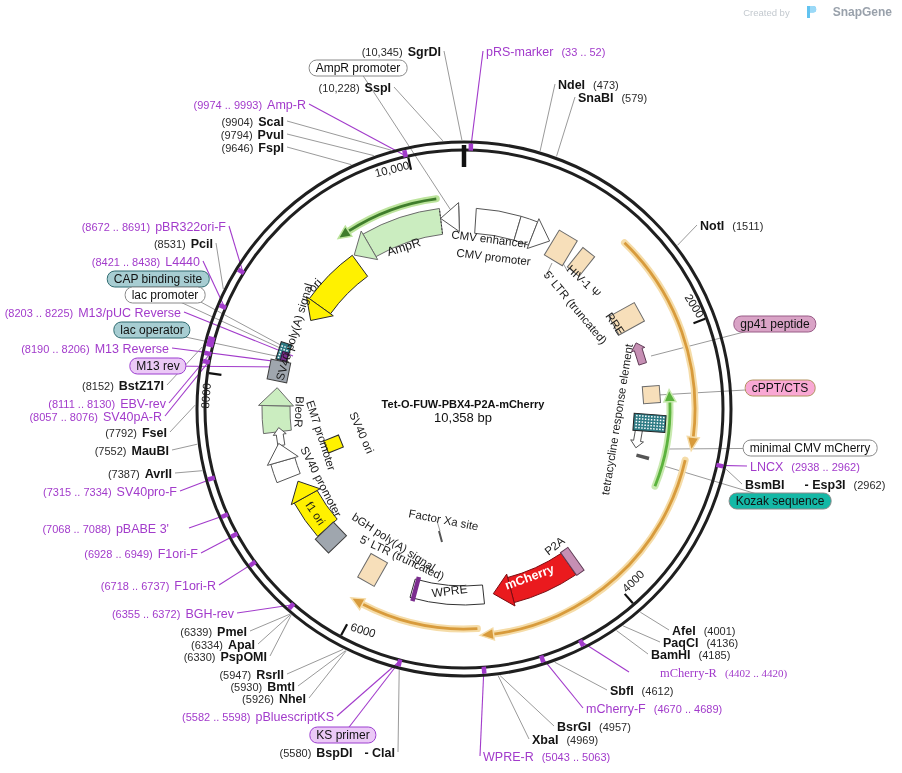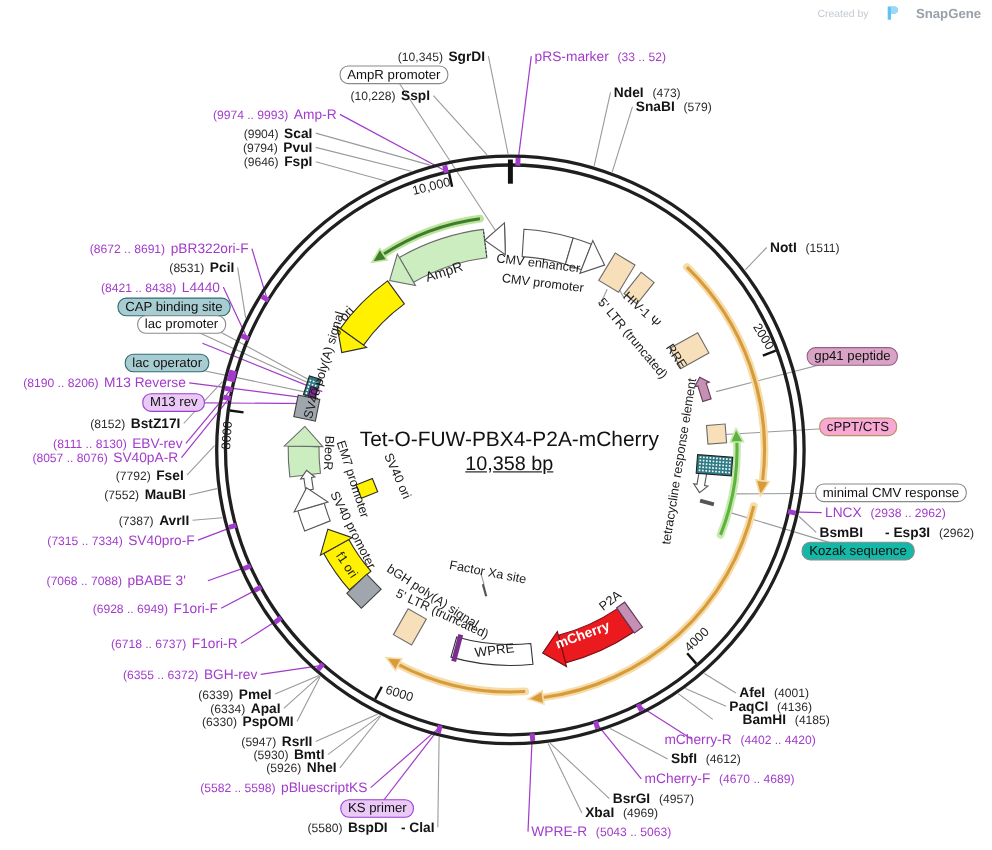--- a/index.html
+++ b/index.html
@@ -18,22 +18,22 @@
   .fbox{position:absolute;transform:translate(-50%,-50%);font-size:12px;color:#111;
         padding:0 6px;height:15px;line-height:15px;border-radius:8px;border:1.2px solid #8a8a8a;
         white-space:nowrap;background:#fff;}
   .fbox.teal{background:#A7CDD2;border-color:#2F6B70;}
   .fbox.lavender{background:#EBC9F6;border-color:#9C3FD0;}
   .fbox.plum{background:#D9A3C6;border-color:#995C87;}
   .fbox.tan{background:#f9a8d4;border-color:#B29260;}
   .fbox.gray{background:#14b8a6;border-color:#8a8a8a;}
   #title{position:absolute;left:463px;top:411px;transform:translate(-50%,-50%);
          text-align:center;white-space:nowrap;color:#111;}
-  #title .t1{font-weight:normal;font-size:19px;}
-  #title .t2{font-size:18px;text-decoration:underline;}
+  #title .t1{font-weight:bold;font-size:11px;}
+  #title .t2{font-size:13px;}
   #watermark{position:absolute;right:10px;top:5px;display:flex;align-items:center;gap:16px;}
   #watermark .wm1{font-size:9.5px;color:#c3c9cf;}
   #watermark .wm2{font-size:12px;color:#99a1ab;font-weight:bold;}
 </style>
 </head>
 <body>
 
 <div id="stage">
   <svg id="map-canvas" width="902" height="773" viewBox="0 0 902 773" xmlns="http://www.w3.org/2000/svg">
       <line x1="444.0" y1="51.0" x2="461.9" y2="140.0" stroke="#9a9a9a" stroke-width="1"></line>
@@ -273,20 +273,21 @@
   <div id="labels">
       <div class="site L" style="right: 461px; top: 43px;"><span class="pos">(10,345)</span><span class="nm">SgrDI</span></div>
       <div class="site L" style="right: 511px; top: 79px;"><span class="pos">(10,228)</span><span class="nm">SspI</span></div>
       <div class="site L p" style="right: 596px; top: 96px;"><span class="pos">(9974 .. 9993)</span><span class="nm">Amp-R</span></div>
       <div class="site L" style="right: 618px; top: 113px;"><span class="pos">(9904)</span><span class="nm">ScaI</span></div>
       <div class="site L" style="right: 618px; top: 126px;"><span class="pos">(9794)</span><span class="nm">PvuI</span></div>
       <div class="site L" style="right: 618px; top: 139px;"><span class="pos">(9646)</span><span class="nm">FspI</span></div>
       <div class="site L p" style="right: 676px; top: 218px;"><span class="pos">(8672 .. 8691)</span><span class="nm">pBR322ori-F</span></div>
       <div class="site L" style="right: 689px; top: 235px;"><span class="pos">(8531)</span><span class="nm">PciI</span></div>
       <div class="site L p" style="right: 702px; top: 253px;"><span class="pos">(8421 .. 8438)</span><span class="nm">L4440</span></div>
+      <div class="site L p" style="right: 721px; top: 304px;"><span class="pos">(8203 .. 8225)</span><span class="nm">M13/pUC Reverse</span></div>
       <div class="site L p" style="right: 733px; top: 340px;"><span class="pos">(8190 .. 8206)</span><span class="nm">M13 Reverse</span></div>
       <div class="site L" style="right: 738px; top: 377px;"><span class="pos">(8152)</span><span class="nm">BstZ17I</span></div>
       <div class="site L p" style="right: 736px; top: 395px;"><span class="pos">(8111 .. 8130)</span><span class="nm">EBV-rev</span></div>
       <div class="site L p" style="right: 740px; top: 408px;"><span class="pos">(8057 .. 8076)</span><span class="nm">SV40pA-R</span></div>
       <div class="site L" style="right: 735px; top: 424px;"><span class="pos">(7792)</span><span class="nm">FseI</span></div>
       <div class="site L" style="right: 733px; top: 442px;"><span class="pos">(7552)</span><span class="nm">MauBI</span></div>
       <div class="site L" style="right: 730px; top: 465px; margin-left: 24px;"><span class="pos">(7387)</span><span class="nm">AvrII</span></div>
       <div class="site L p" style="right: 725px; top: 483px;"><span class="pos">(7315 .. 7334)</span><span class="nm">SV40pro-F</span></div>
       <div class="site L p" style="right: 733px; top: 520px;"><span class="pos">(7068 .. 7088)</span><span class="nm">pBABE 3'</span></div>
       <div class="site L p" style="right: 704px; top: 545px;"><span class="pos">(6928 .. 6949)</span><span class="nm">F1ori-F</span></div>
@@ -301,36 +302,36 @@
       <div class="site L p" style="right: 568px; top: 708px;"><span class="pos">(5582 .. 5598)</span><span class="nm">pBluescriptKS</span></div>
       <div class="site L" style="right: 507px; top: 744px;"><span class="pos">(5580)</span><span class="nm">BspDI</span><span class="nm nm2">- ClaI</span></div>
       <div class="site R p" style="left: 486px; top: 43px;"><span class="nm">pRS-marker</span><span class="pos">(33 .. 52)</span></div>
       <div class="site R" style="left: 558px; top: 76px;"><span class="nm">NdeI</span><span class="pos">(473)</span></div>
       <div class="site R" style="left: 578px; top: 89px;"><span class="nm">SnaBI</span><span class="pos">(579)</span></div>
       <div class="site R" style="left: 700px; top: 217px;"><span class="nm">NotI</span><span class="pos">(1511)</span></div>
       <div class="site R p" style="left: 750px; top: 458px;"><span class="nm">LNCX</span><span class="pos">(2938 .. 2962)</span></div>
       <div class="site R" style="left: 745px; top: 476px;"><span class="nm">BsmBI</span><span class="nm nm2">- Esp3I</span><span class="pos">(2962)</span></div>
       <div class="site R" style="left: 672px; top: 622px;"><span class="nm">AfeI</span><span class="pos">(4001)</span></div>
       <div class="site R" style="left: 663px; top: 634px;"><span class="nm">PaqCI</span><span class="pos">(4136)</span></div>
-      <div class="site R" style="left: 651px; top: 646px; margin-left: 24px;"><span class="nm">BamHI</span><span class="pos">(4185)</span></div>
-      <div class="site R p" style="left: 604px; top: 664px;"><span class="nm">mCherry-R</span><span class="pos">(4402 .. 4420)</span></div>
+      <div class="site R" style="left: 651px; top: 646px;"><span class="nm">BamHI</span><span class="pos">(4185)</span></div>
+      <div class="site R p" style="left: 660px; top: 664px; font-family: Liberation Serif, serif;"><span class="nm">mCherry-R</span><span class="pos">(4402 .. 4420)</span></div>
       <div class="site R" style="left: 610px; top: 682px;"><span class="nm">SbfI</span><span class="pos">(4612)</span></div>
       <div class="site R p" style="left: 586px; top: 700px;"><span class="nm">mCherry-F</span><span class="pos">(4670 .. 4689)</span></div>
       <div class="site R" style="left: 557px; top: 718px;"><span class="nm">BsrGI</span><span class="pos">(4957)</span></div>
       <div class="site R" style="left: 532px; top: 731px;"><span class="nm">XbaI</span><span class="pos">(4969)</span></div>
       <div class="site R p" style="left: 483px; top: 748px;"><span class="nm">WPRE-R</span><span class="pos">(5043 .. 5063)</span></div>
       <div class="fbox " style="left: 358px; top: 68px;">AmpR promoter</div>
       <div class="fbox teal" style="left: 158px; top: 279px;">CAP binding site</div>
       <div class="fbox " style="left: 165px; top: 295px;">lac promoter</div>
       <div class="fbox teal" style="left: 152px; top: 330px;">lac operator</div>
       <div class="fbox lavender" style="left: 158px; top: 366px;">M13 rev</div>
       <div class="fbox lavender" style="left: 343px; top: 735px;">KS primer</div>
       <div class="fbox plum" style="left: 775px; top: 324px;">gp41 peptide</div>
       <div class="fbox tan" style="left: 780px; top: 388px;">cPPT/CTS</div>
-      <div class="fbox " style="left: 810px; top: 448px;">minimal CMV response</div>
+      <div class="fbox " style="left: 810px; top: 448px;">minimal CMV mCherry</div>
       <div class="fbox gray" style="left: 780px; top: 501px;">Kozak sequence</div>
     </div>
   <div id="title">
     <div class="t1">Tet-O-FUW-PBX4-P2A-mCherry</div>
     <div class="t2">10,358 bp</div>
   </div>
   <div id="watermark">
     <span class="wm1">Created by</span>
     <svg width="11" height="14" viewBox="0 0 11 14">
       <path d="M1,1 h6 a3.2,3.2 0 0 1 0,6.4 h-3 V13 H1 Z" fill="#62C3F0"></path>

